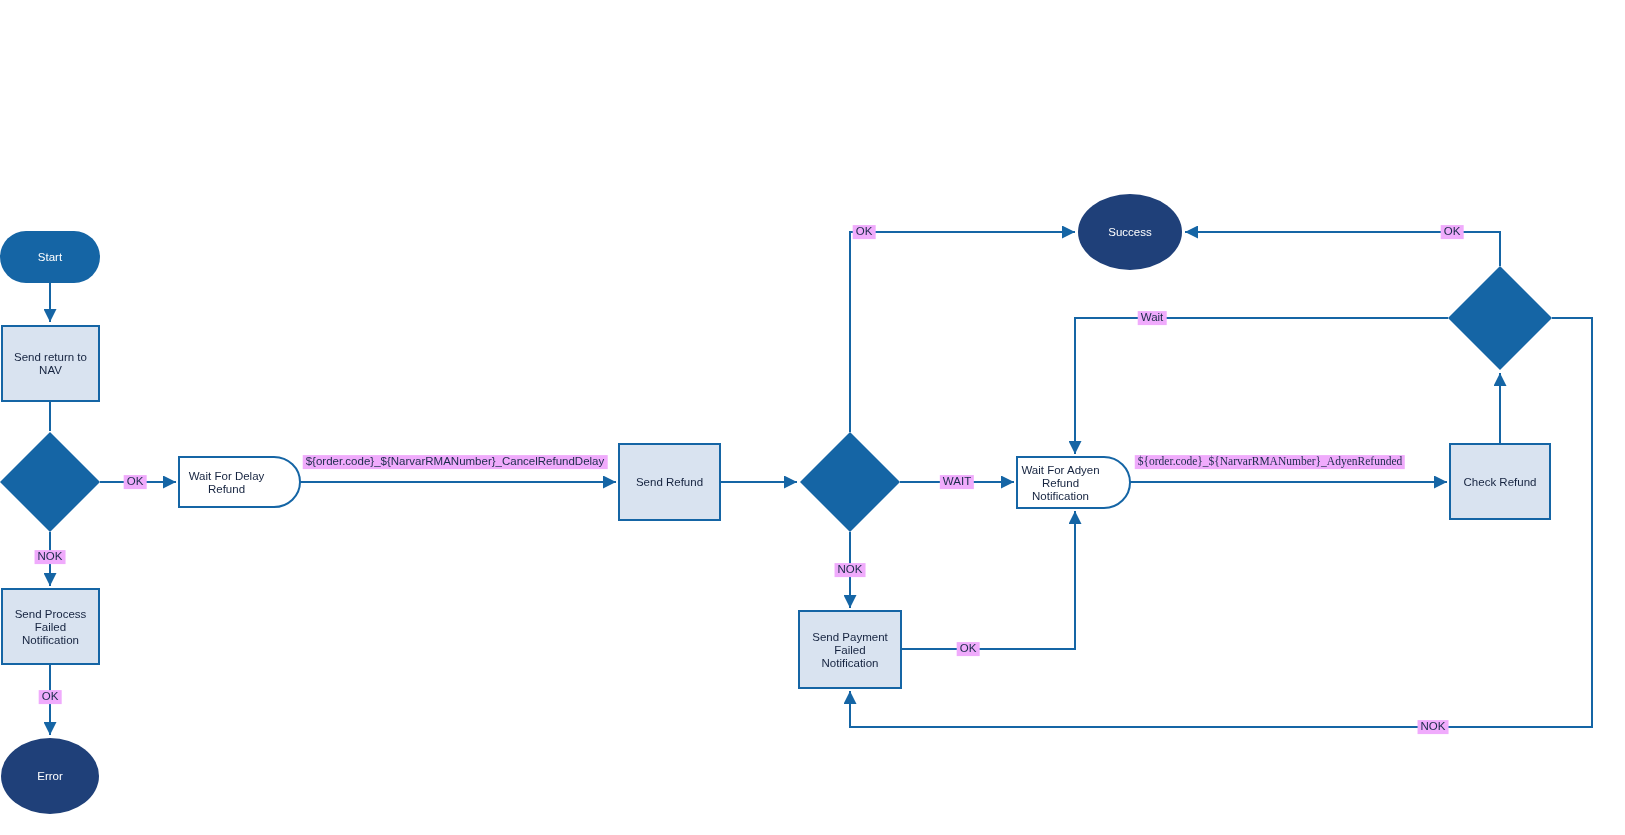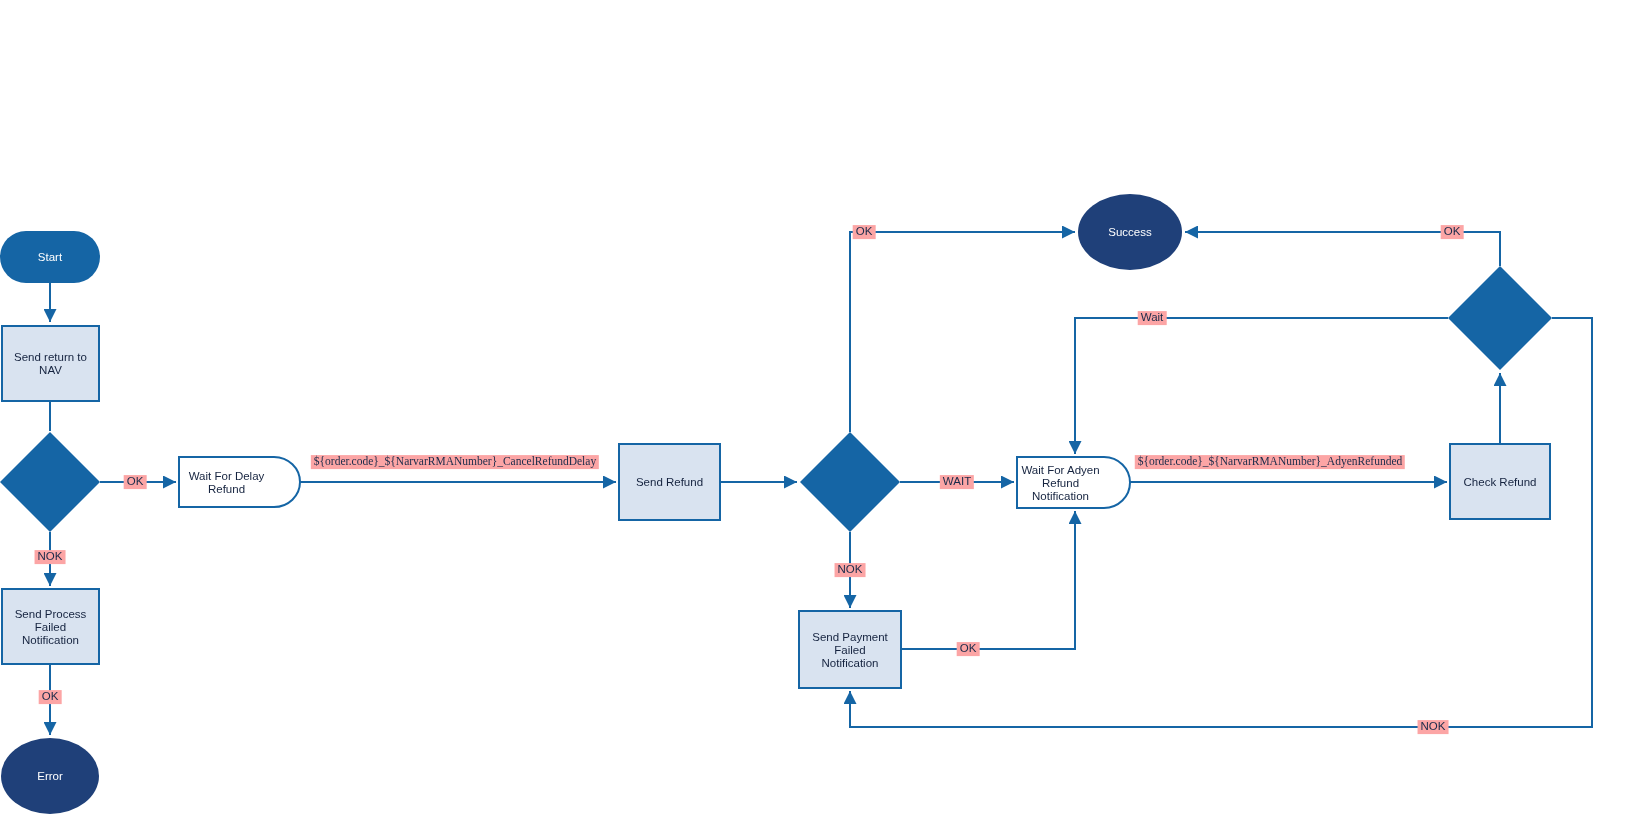--- a/index.html
+++ b/index.html
@@ -8,21 +8,21 @@
     width:1625px;height:835px;
     background:#ffffff;
     overflow:hidden;
     font-family:"Liberation Sans",sans-serif;
   }
   .canvas svg{position:absolute;left:0;top:0;}
   .canvas svg text{font-family:"Liberation Sans",sans-serif;}
   .edge-label{
     position:absolute;
     transform:translate(-50%,-50%);
-    background:#fca5a5;
+    background:#f0abfc;
     padding:0 3px;
     font-size:11.5px;
     line-height:1.2;
     white-space:nowrap;
   }
 </style>
 </head>
 <body>
 
 <div class="canvas">
@@ -67,21 +67,21 @@
       <text text-anchor="middle" dominant-baseline="central" fill="#FFFFFF" font-size="11.5"><tspan x="1130" y="232">Success</tspan></text>
       <rect x="2" y="589" width="97" height="75" fill="#D9E3F0" stroke="#1565A5" stroke-width="2"></rect>
       <text text-anchor="middle" dominant-baseline="central" fill="#15233F" font-size="11.5"><tspan x="50.5" y="613.5">Send Process</tspan><tspan x="50.5" y="626.5">Failed</tspan><tspan x="50.5" y="639.5">Notification</tspan></text>
       <ellipse cx="50" cy="776" rx="49" ry="38" fill="#1F4079"></ellipse>
       <text text-anchor="middle" dominant-baseline="central" fill="#FFFFFF" font-size="11.5"><tspan x="50" y="776">Error</tspan></text>
       <rect x="799" y="611" width="102" height="77" fill="#D9E3F0" stroke="#1565A5" stroke-width="2"></rect>
       <text text-anchor="middle" dominant-baseline="central" fill="#15233F" font-size="11.5"><tspan x="850" y="636.5">Send Payment</tspan><tspan x="850" y="649.5">Failed</tspan><tspan x="850" y="662.5">Notification</tspan></text>
     </svg>
   <div>
       <div class="edge-label" style="left: 135px; top: 482px; color: rgb(26, 43, 74);">OK</div>
-      <div class="edge-label" style="left: 455px; top: 462px; color: rgb(26, 43, 74); font-family: Liberation Serif, serif;">${order.code}_${NarvarRMANumber}_CancelRefundDelay</div>
+      <div class="edge-label" style="left: 455px; top: 462px; color: rgb(26, 43, 74);">${order.code}_${NarvarRMANumber}_CancelRefundDelay</div>
       <div class="edge-label" style="left: 864px; top: 232px; color: rgb(26, 43, 74);">OK</div>
       <div class="edge-label" style="left: 957px; top: 482px; color: rgb(26, 43, 74);">WAIT</div>
       <div class="edge-label" style="left: 850px; top: 570px; color: rgb(26, 43, 74);">NOK</div>
       <div class="edge-label" style="left: 968px; top: 649px; color: rgb(26, 43, 74);">OK</div>
       <div class="edge-label" style="left: 1270px; top: 462px; color: rgb(26, 43, 74); font-family: Liberation Serif, serif;">${order.code}_${NarvarRMANumber}_AdyenRefunded</div>
       <div class="edge-label" style="left: 1452px; top: 232px; color: rgb(26, 43, 74);">OK</div>
       <div class="edge-label" style="left: 1152px; top: 318px; color: rgb(26, 43, 74);">Wait</div>
       <div class="edge-label" style="left: 1433px; top: 727px; color: rgb(26, 43, 74);">NOK</div>
       <div class="edge-label" style="left: 50px; top: 557px; color: rgb(26, 43, 74);">NOK</div>
       <div class="edge-label" style="left: 50px; top: 697px; color: rgb(26, 43, 74);">OK</div>

